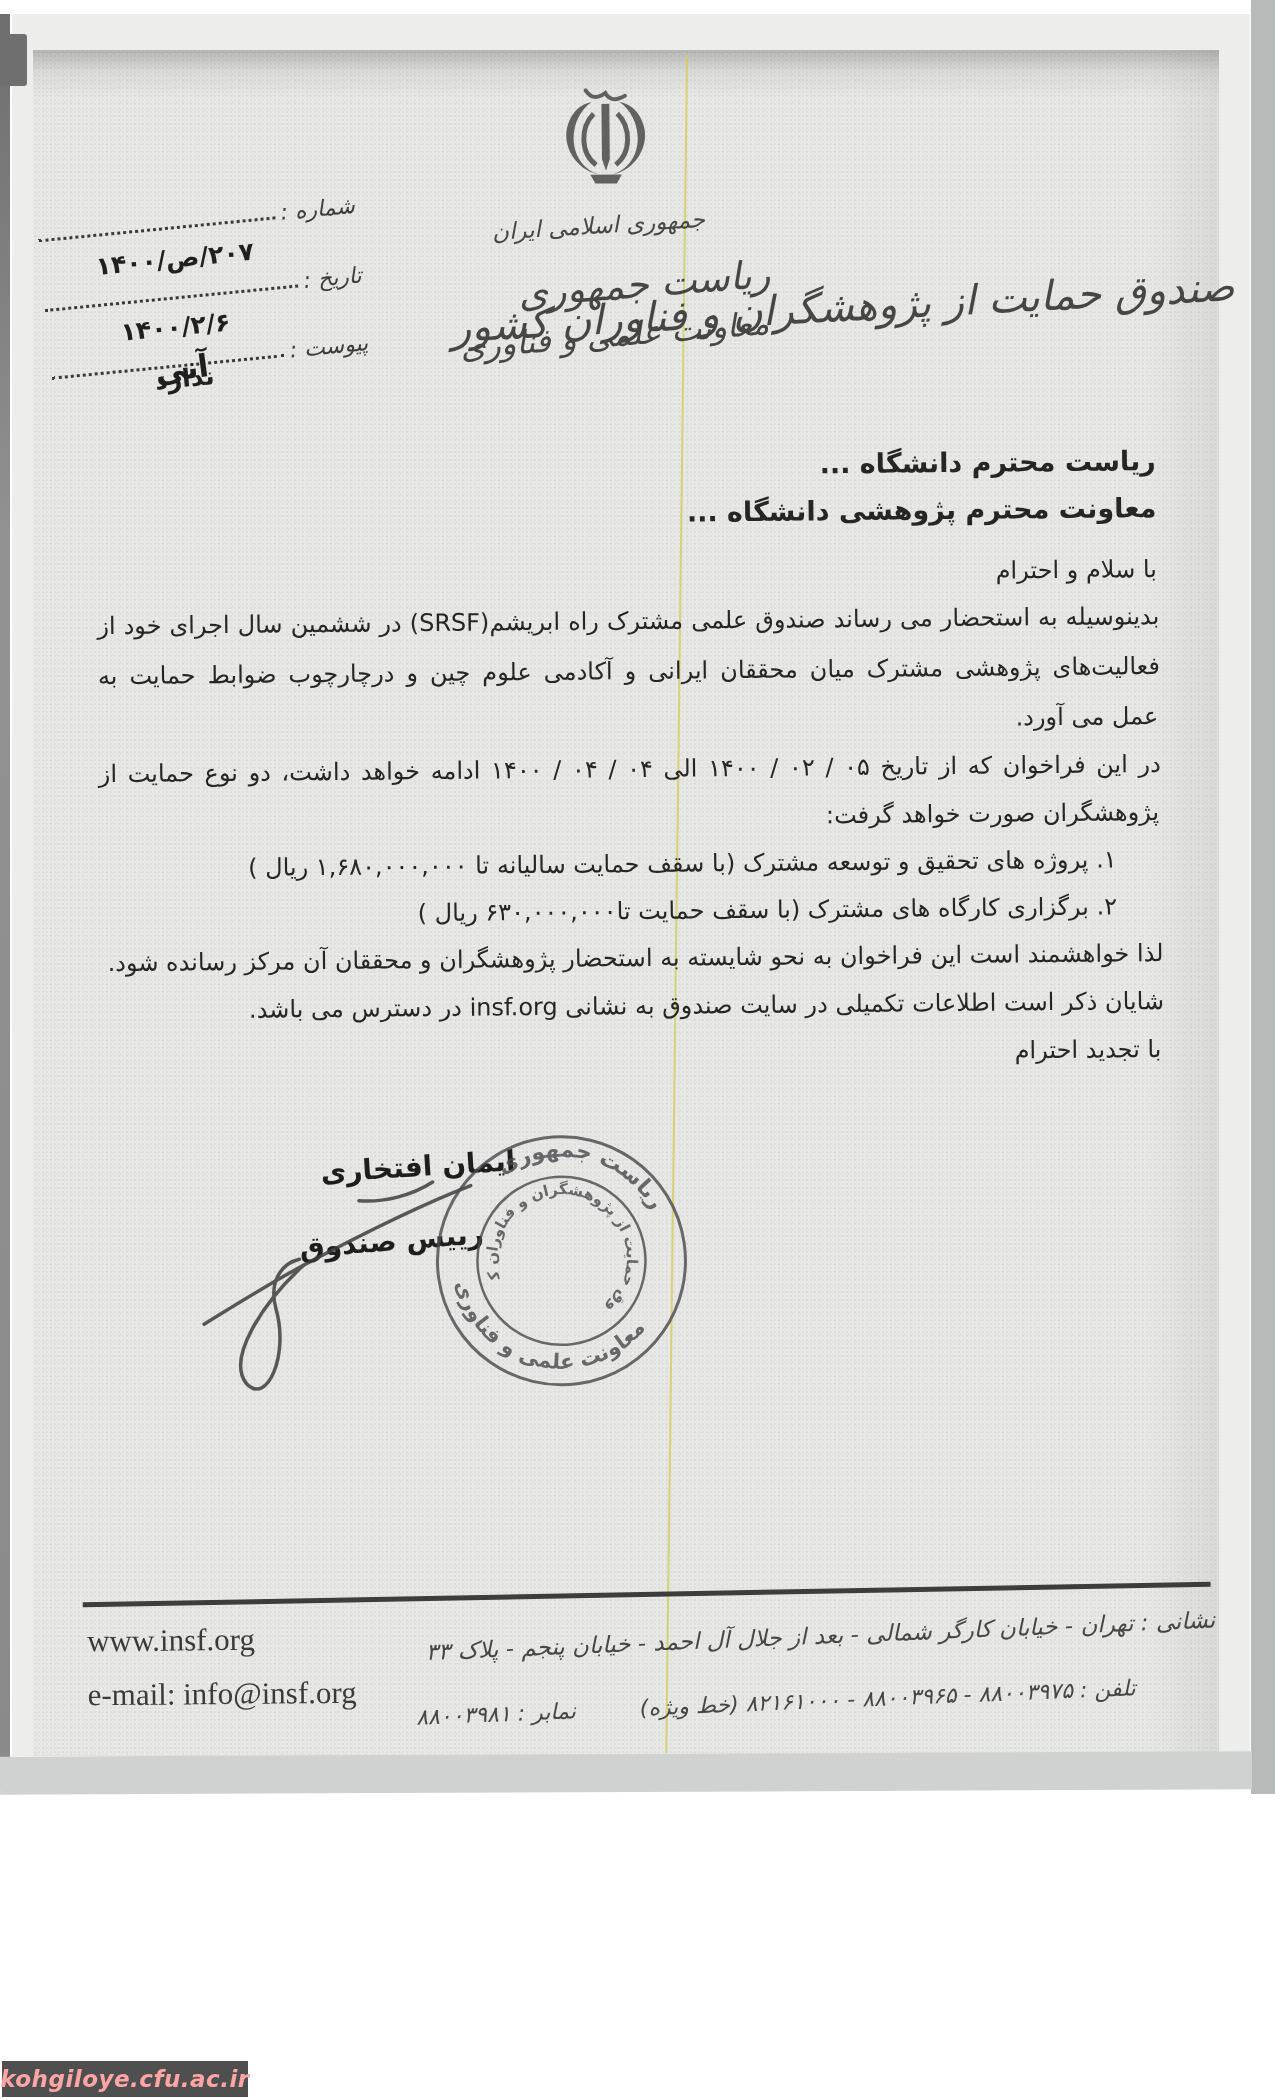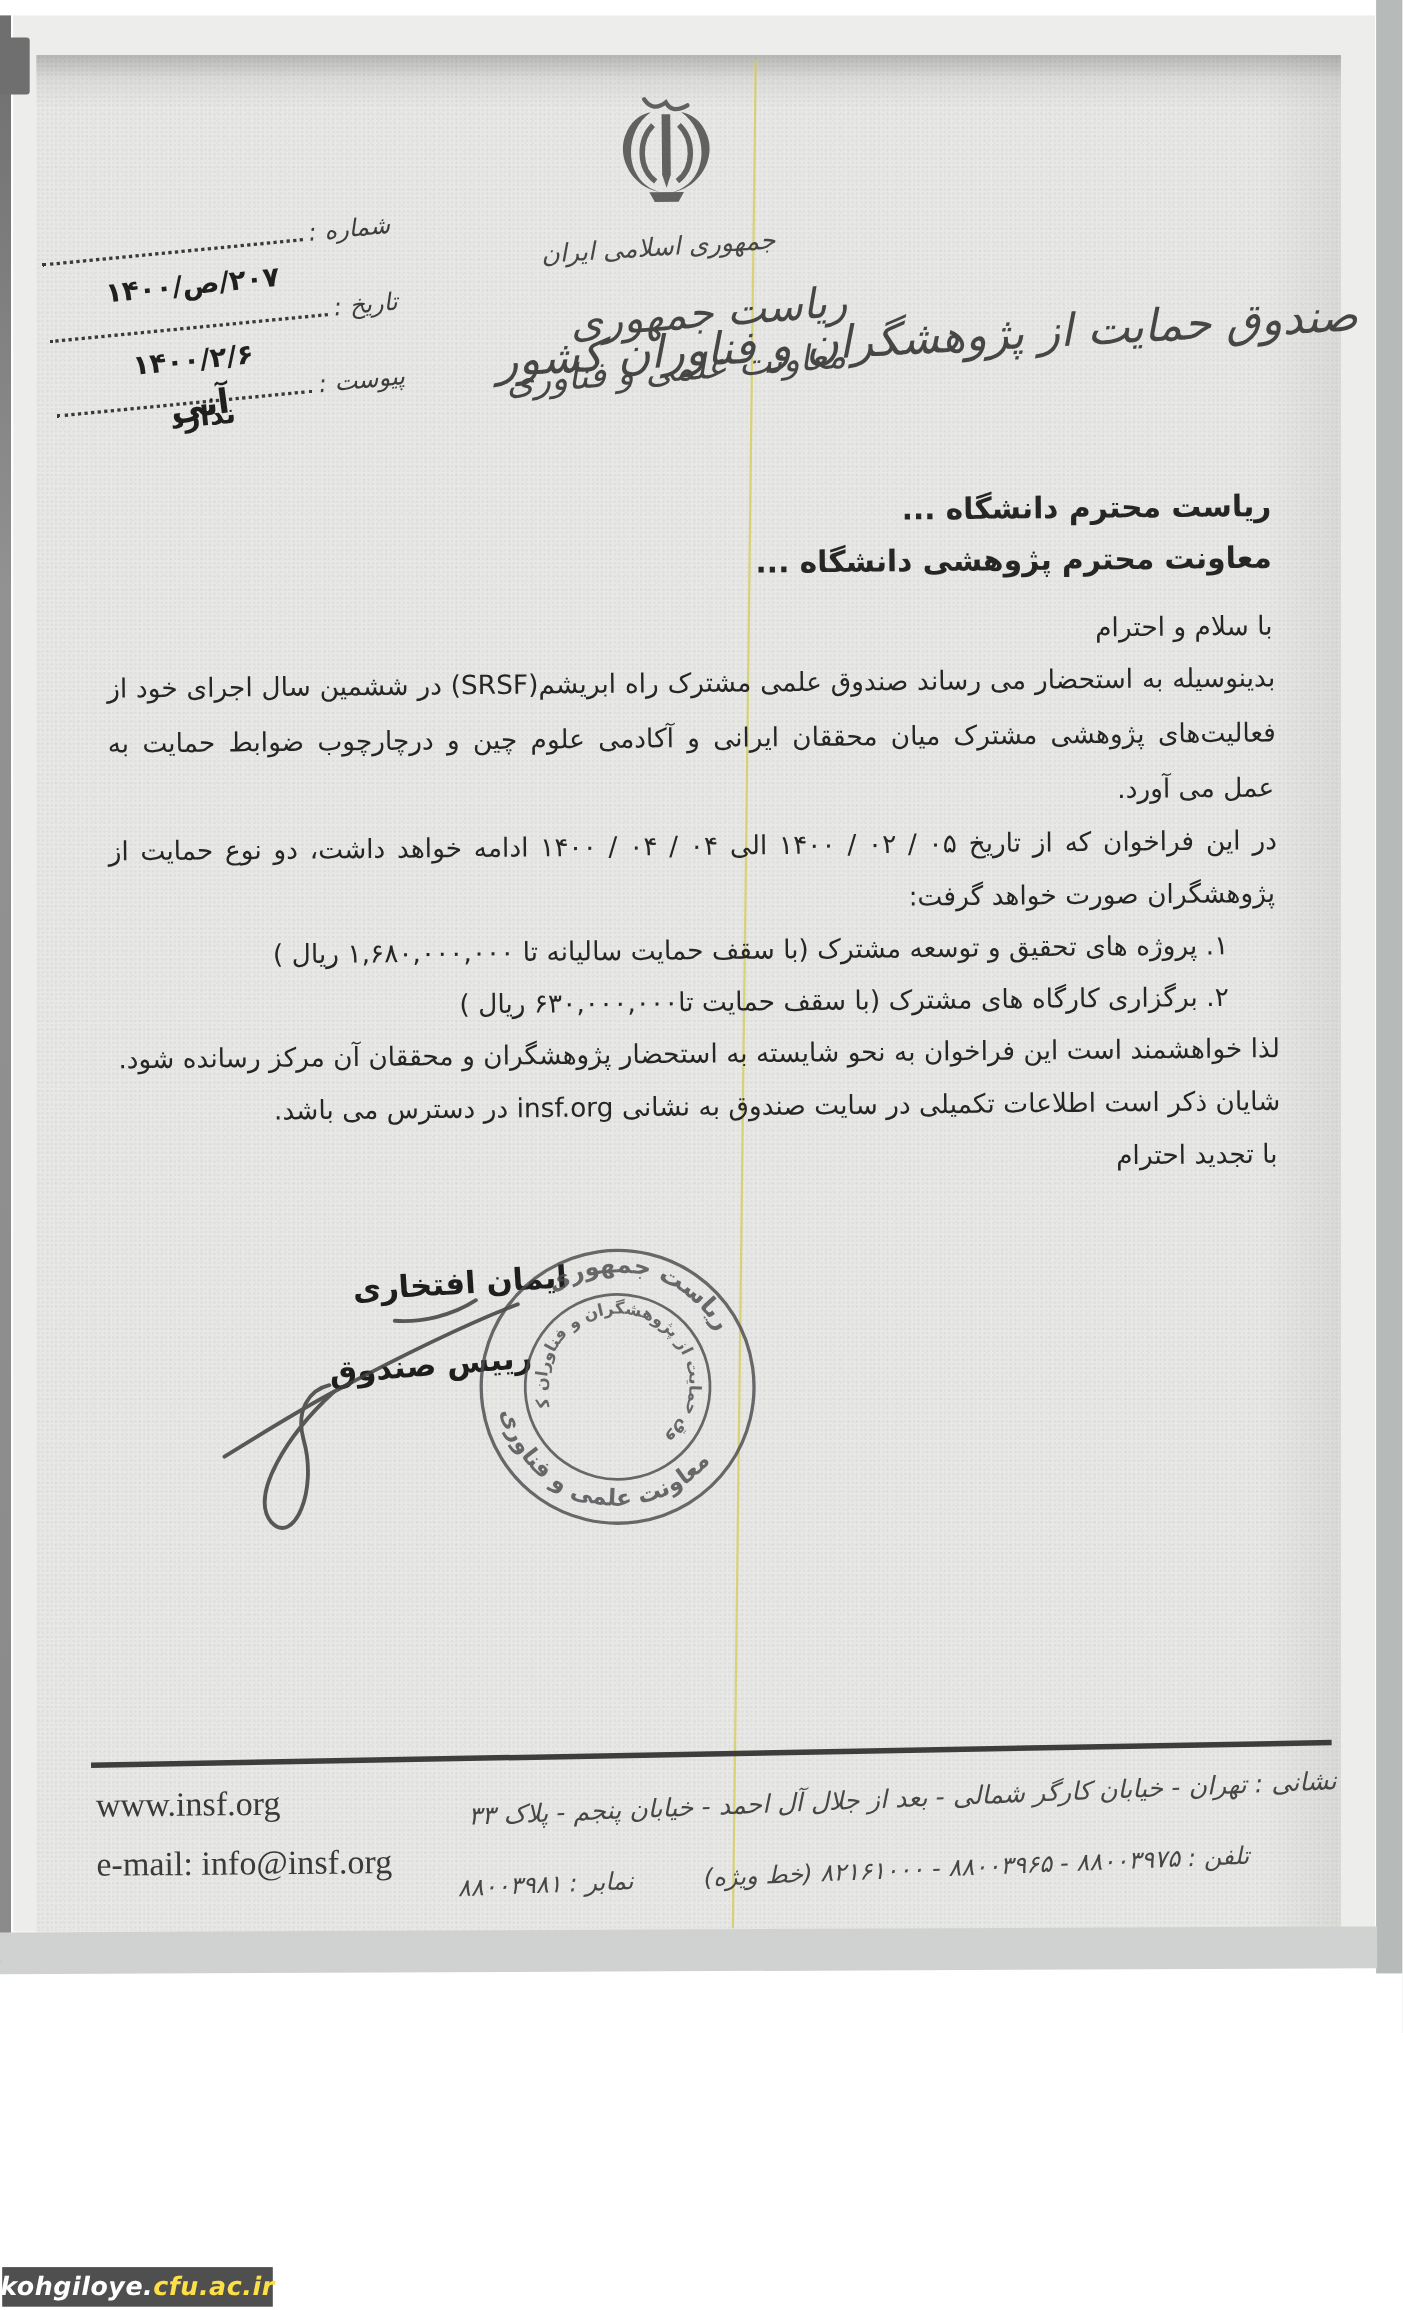--- a/index.html
+++ b/index.html
@@ -146,15 +146,15 @@
   <div class="abs serifc" style="left:80px;top:1672px;font-size:31px;">e-mail: info@insf.org</div>
   <div class="abs cal rtl" style="right:67px;top:1612px;font-size:23px;white-space:nowrap;transform:rotate(-1.8deg);transform-origin:100% 50%;">نشانی : تهران - خیابان کارگر شمالی - بعد از جلال آل احمد - خیابان پنجم - پلاک ۳۳</div>
   <div class="abs" style="right:147px;top:1680px;transform:rotate(-1.8deg);transform-origin:100% 50%;display:flex;direction:rtl;gap:64px;">
     <span class="cal rtl" style="font-size:22px;white-space:nowrap;">تلفن : ۸۸۰۰۳۹۷۵ - ۸۸۰۰۳۹۶۵ - ۸۲۱۶۱۰۰۰ (خط ویژه)</span>
     <span class="cal rtl" style="font-size:22px;white-space:nowrap;">نمابر : ۸۸۰۰۳۹۸۱</span>
   </div>
 
 </div>
 
 <div class="abs wm">
-  <span style="color:#ffffff;">kohgiloye.</span>
-    <span style="color:#fde047;">cfu.ac.ir</span>
+  <span style="color:#fca5a5;">kohgiloye.</span>
+    <span style="color:#fca5a5;">cfu.ac.ir</span>
 </div>
 
 </body></html>

